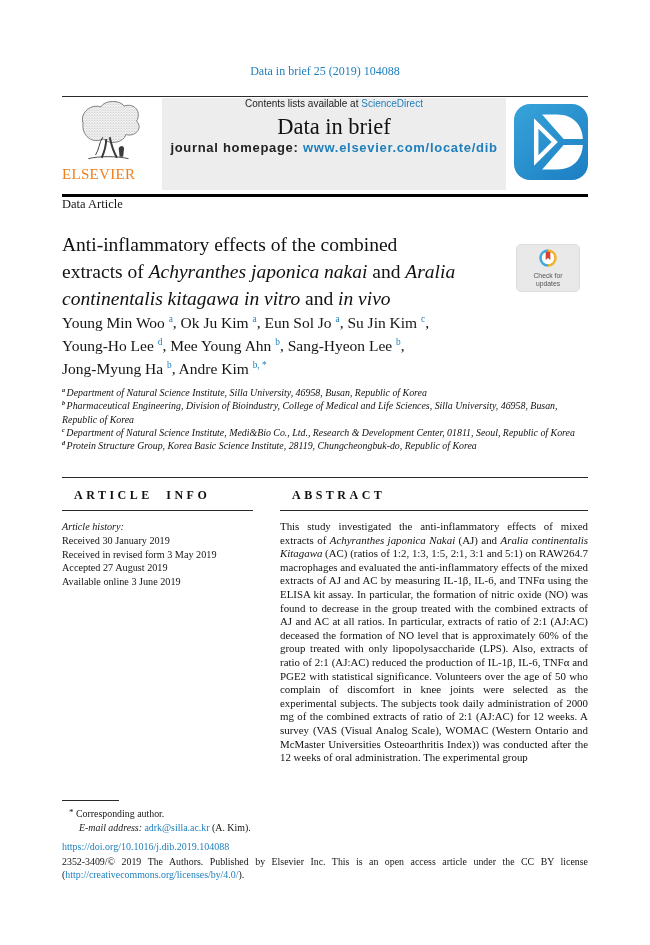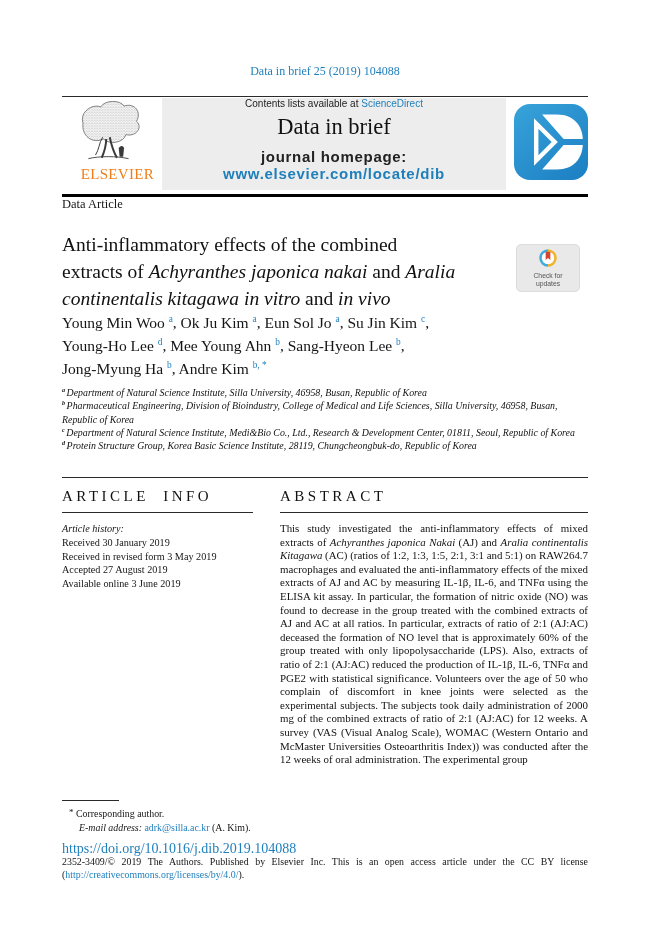--- a/index.html
+++ b/index.html
@@ -18,62 +18,62 @@
   .page{
     position:relative;width:650px;height:945px;background:#fff;overflow:hidden;
     font-family:"Liberation Serif", serif;color:var(--ink);
   }
   
   .citation{position:absolute;top:64px;left:0;width:100%;text-align:center;
     font-size:12px;color:var(--link-blue);}
   
   .rule-thin-top{position:absolute;left:62px;top:96px;width:526px;height:1px;background:var(--rule);}
   .masthead{position:absolute;left:62px;top:98px;width:526px;height:94px;}
-  .elsevier{position:absolute;left:0;top:0;width:92px;text-align:right;}
+  .elsevier{position:absolute;left:0;top:0;width:92px;text-align:left;}
   .elsevier svg{display:block;margin:0 auto;width:72px;height:66px;}
   .elsevier-wordmark{font-family:"Liberation Serif", serif;font-size:15px;letter-spacing:.3px;
     color:var(--elsevier-orange);margin-top:2px;}
   .masthead-box{position:absolute;left:100px;top:0;width:344px;height:92px;
     background:var(--masthead-bg);text-align:center;}
   .contents-line{padding-top:0;font-family:"Liberation Sans", sans-serif;font-size:10px;color:#222;}
   .journal-title{margin-top:5px;font-size:22.5px;color:#111;}
-  .homepage-line{margin-top:8px;font-family:"Liberation Sans", sans-serif;font-size:15px;
+  .homepage-line{font-family:"Liberation Sans", sans-serif;font-size:13px;
     font-weight:bold;letter-spacing:.7px;color:#222;}
   .link{color:var(--link-blue);}
   .journal-icon{position:absolute;right:0;top:6px;width:74px;height:76px;border-radius:16px;
     background:linear-gradient(140deg,var(--icon-blue-1),var(--icon-blue-2));}
   .journal-icon svg{width:74px;height:76px;display:block;}
   .rule-thick{position:absolute;left:62px;top:194px;width:526px;height:3px;background:#000;}
   
   .article-type{position:absolute;left:62px;top:197px;font-size:12.5px;}
   .title{position:absolute;left:62px;top:231px;width:470px;font-size:19.5px;line-height:27px;color:#111;}
   .check-badge{position:absolute;left:516px;top:244px;width:64px;height:48px;background:#e9e9e9;
     border:1px solid #dcdcdc;border-radius:5px;text-align:center;box-sizing:border-box;cursor:pointer;}
   .check-badge svg{width:20px;height:20px;margin-top:3px;}
   .badge-text{font-family:"Liberation Sans", sans-serif;font-size:6.8px;line-height:7.6px;color:#555;}
   .authors{position:absolute;left:62px;top:311px;width:470px;font-size:15.5px;line-height:23px;}
   .affiliations{position:absolute;left:62px;top:386px;width:526px;font-size:9.9px;line-height:13.3px;
     font-style:italic;color:#111;}
   
   .rule-mid{position:absolute;left:62px;top:477px;width:526px;height:1px;background:var(--rule);}
   .col-left{position:absolute;left:62px;top:488px;width:191px;}
   .col-right{position:absolute;left:280px;top:488px;width:308px;}
-  .col-heading{font-size:15px;font-weight:normal;letter-spacing:3.5px;word-spacing:7px;color:#111;}
+  .col-heading{font-size:12px;font-weight:bold;letter-spacing:3.5px;word-spacing:7px;color:#111;margin-left:12px;}
   .col-underline{height:1px;background:var(--rule);margin-top:7px;}
   .history-label{font-style:italic;font-size:10.2px;margin-top:9px;line-height:13.8px;}
   .history-line{font-size:10.2px;line-height:13.8px;}
   .abstract-body{margin-top:9px;font-size:10.9px;line-height:13.6px;text-align:justify;color:#111;}
   
   .footnote-rule{position:absolute;left:62px;top:800px;width:57px;height:1px;background:var(--rule);}
   .footnote{position:absolute;left:62px;top:806px;width:420px;font-size:9.9px;line-height:13.5px;}
   .fn-line1{padding-left:7px;}
   .fn-star{font-size:9px;vertical-align:2px;}
   .fn-line2{padding-left:17px;}
   .fn-email-label{font-style:italic;text-align:right;}
-  .footer-doi{position:absolute;left:62px;top:841px;font-size:14px;color:var(--link-blue);}
+  .footer-doi{position:absolute;left:62px;top:841px;font-size:10px;color:var(--link-blue);}
   .footer-license{position:absolute;left:62px;top:855px;width:526px;font-size:9.9px;
     line-height:13.2px;text-align:justify;}
   
   .run-i{font-style:italic;}
   .run-sup{font-size:60%;vertical-align:super;line-height:0;color:var(--link-blue);}
   .run-supm{font-size:62%;vertical-align:super;line-height:0;font-weight:bold;}
 </style>
 </head>
 <body>
 

